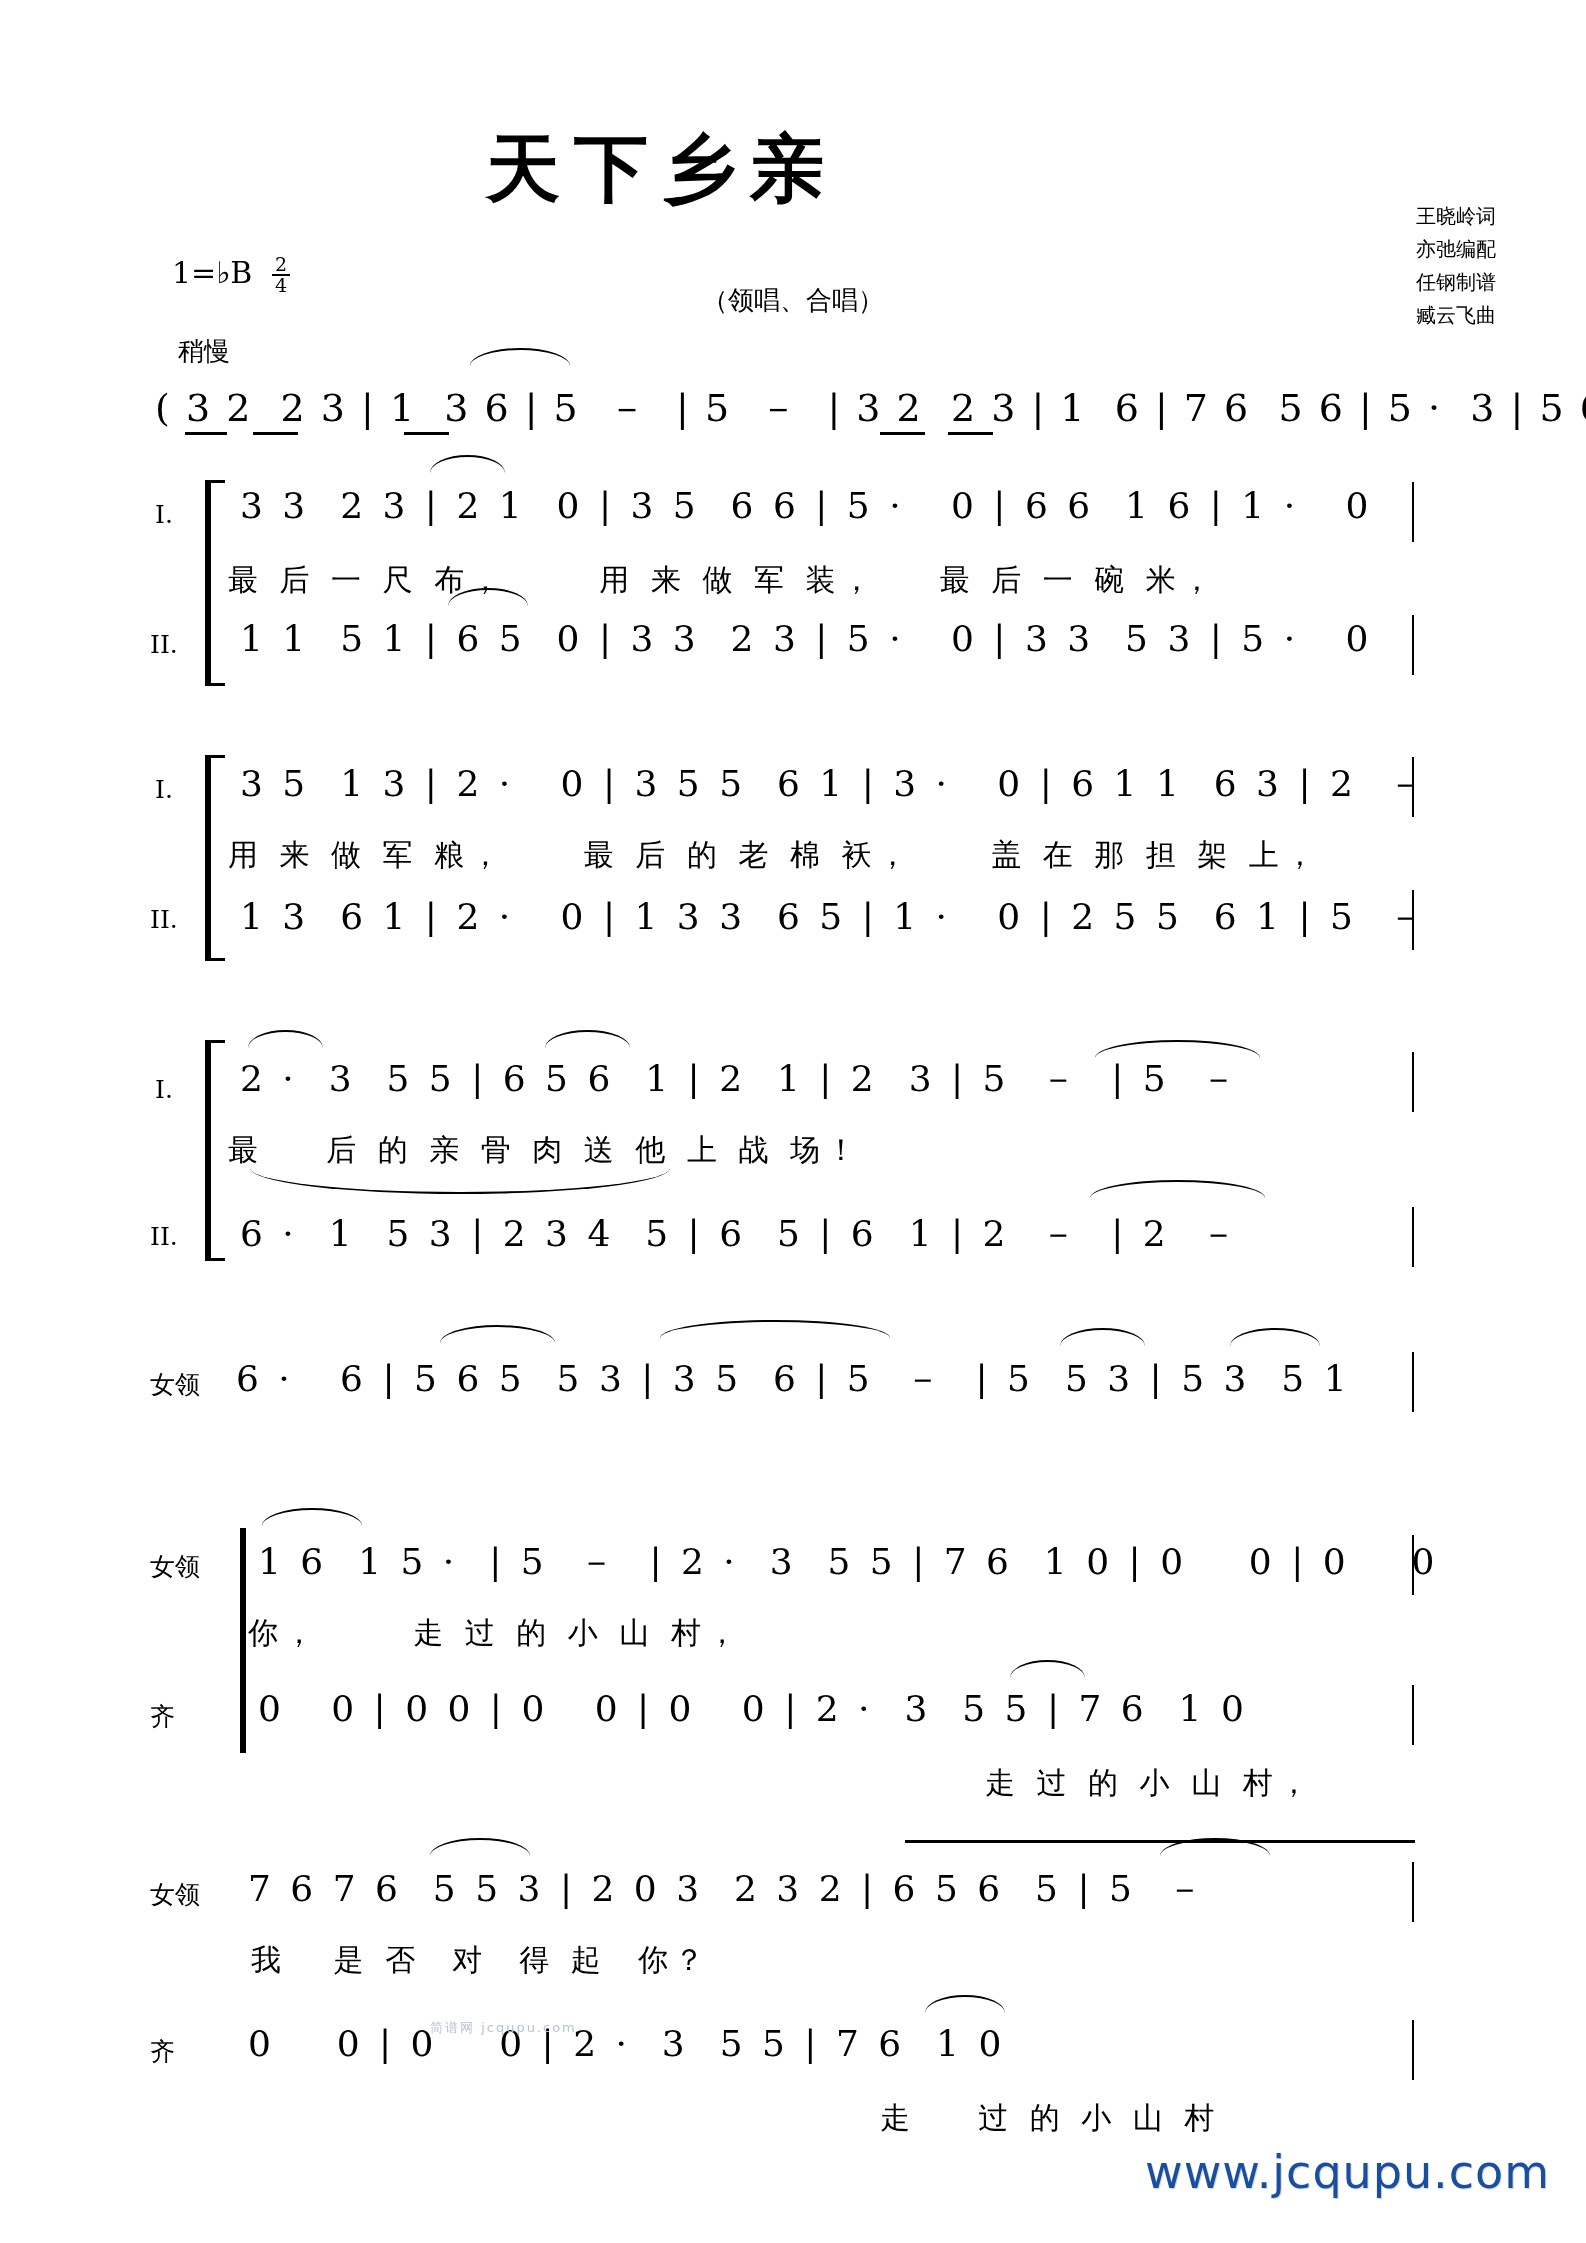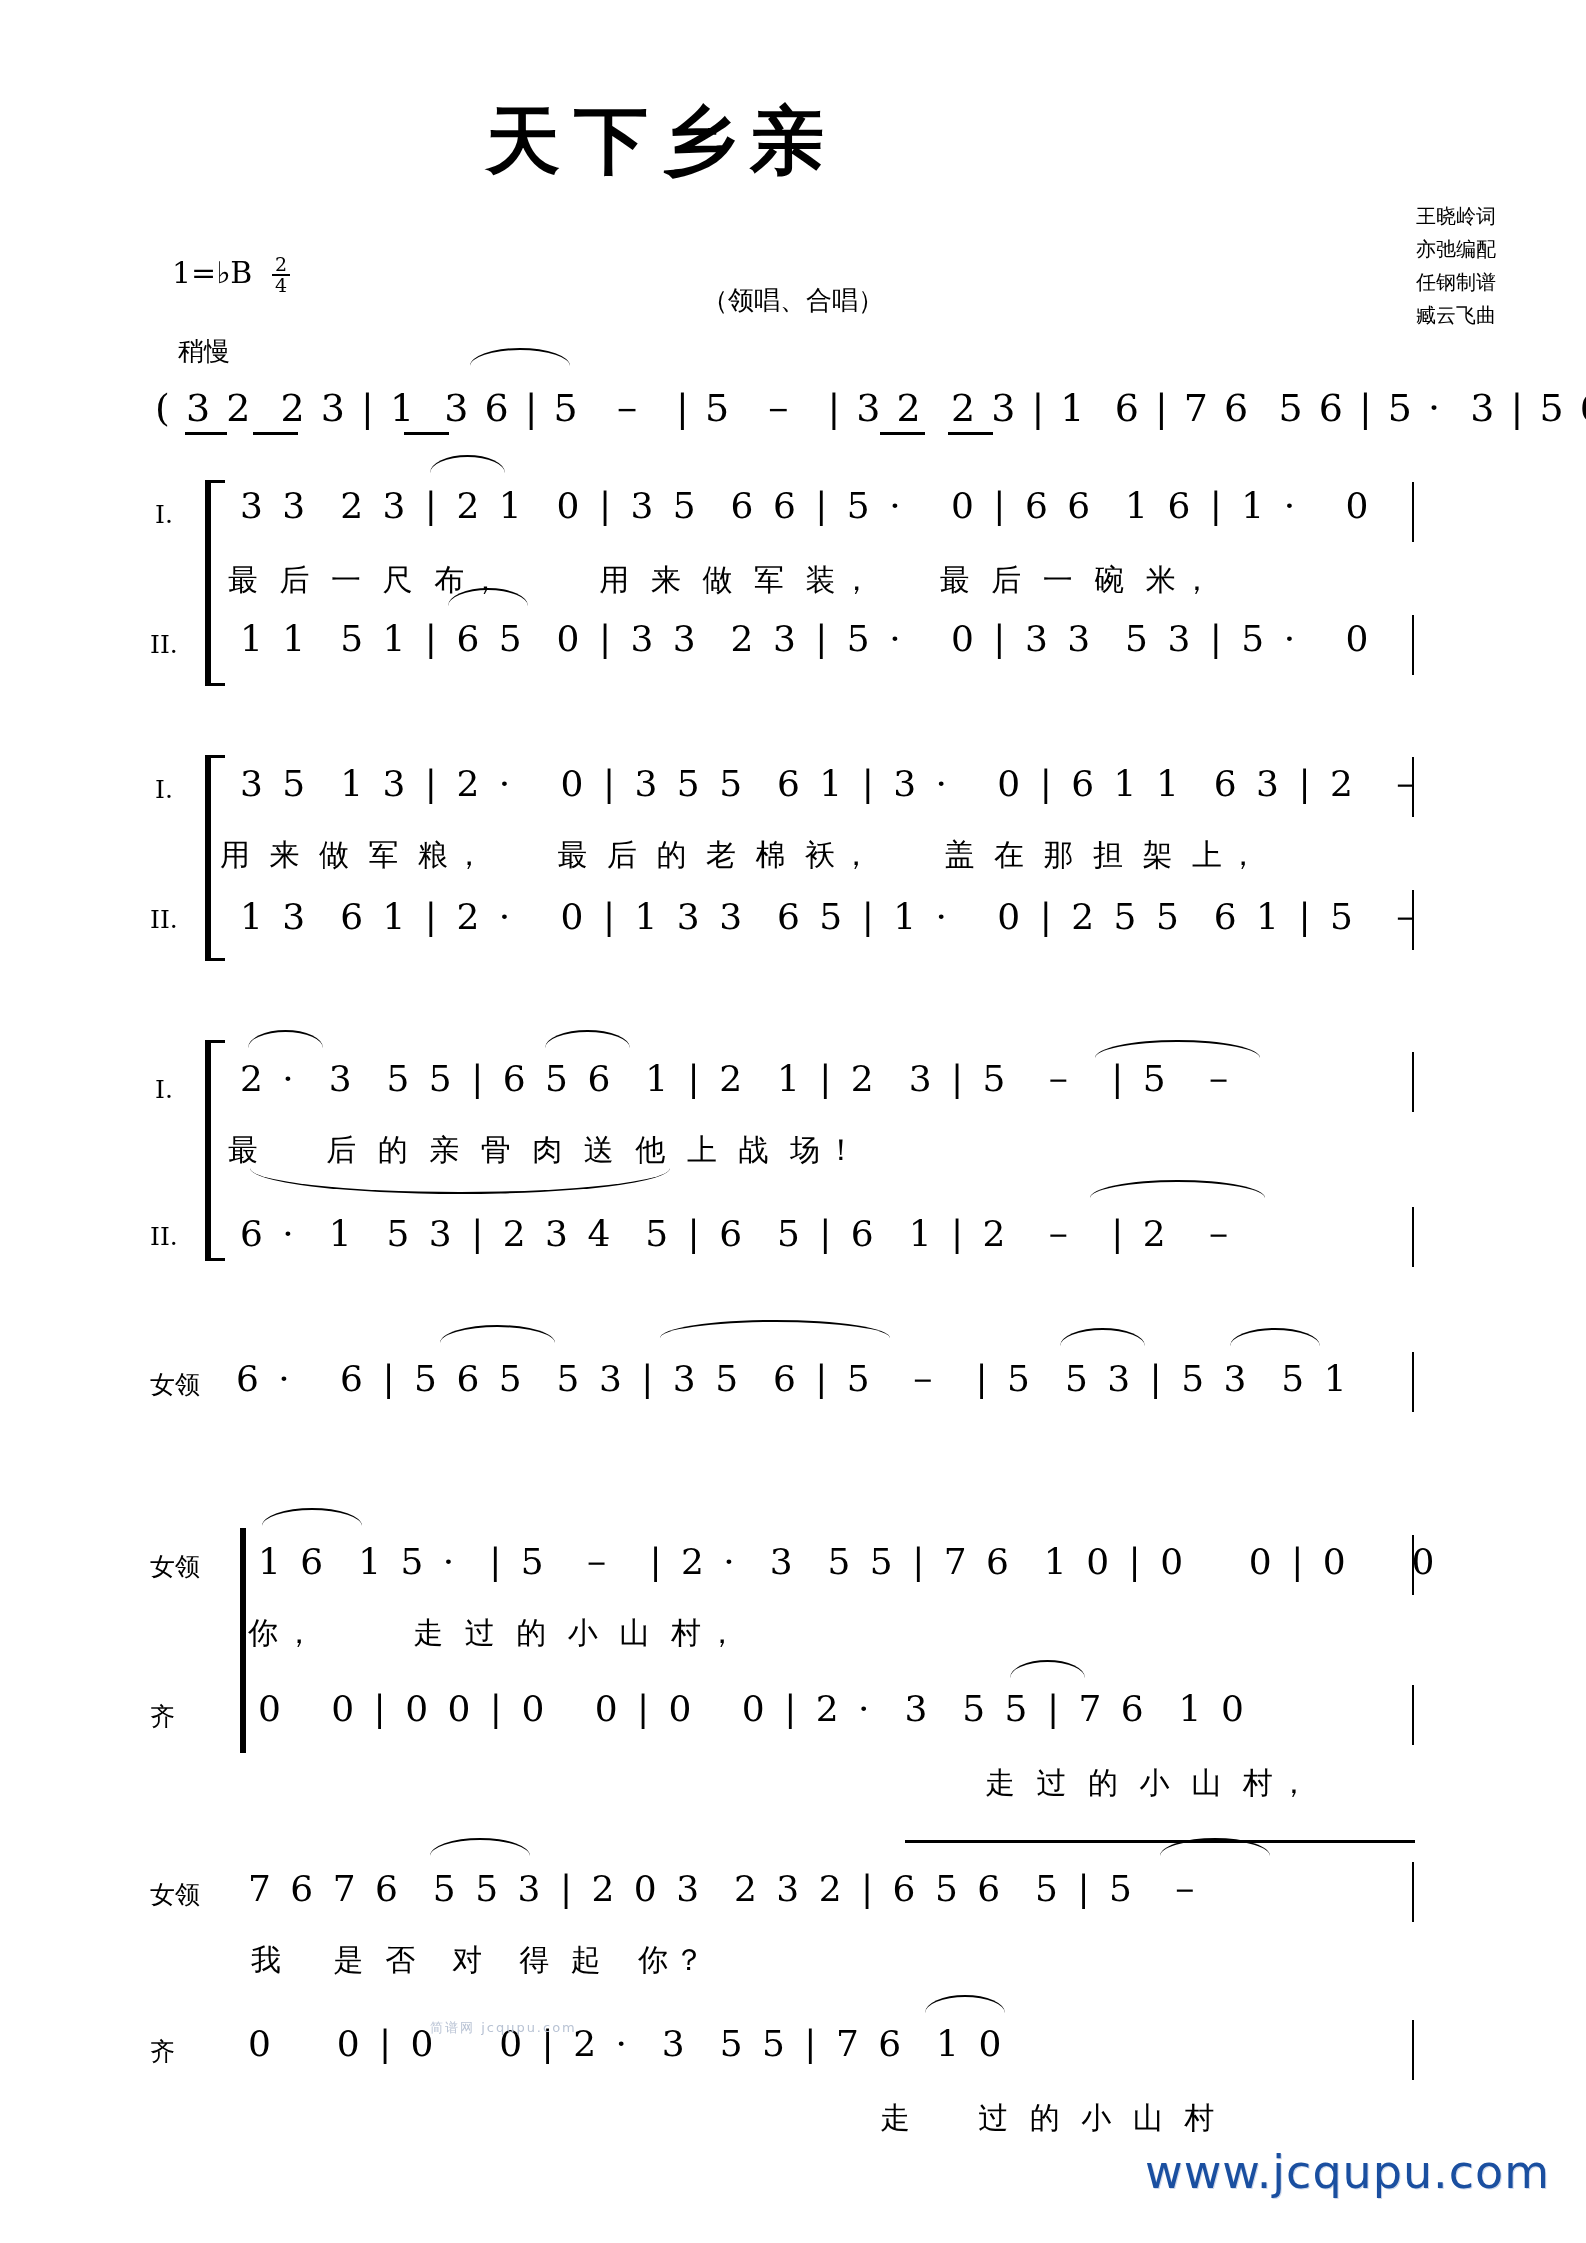--- a/index.html
+++ b/index.html
@@ -7,21 +7,21 @@
     width:1586px;height:2243px;
     font-family:"Liberation Serif", serif;
     color:#000;
     position:relative;
     overflow:hidden;
   }
   .sheet{position:relative;width:1586px;height:2243px;}
 
   
   .title{
-    position:absolute;top:92px;left:0;width:1324px;
+    position:absolute;top:120px;left:0;width:1324px;
     text-align:center;
     font-size:74px;
     font-weight:bold;
     letter-spacing:14px;
     font-family:"DejaVu Serif", serif;
   }
   .credits{
     position:absolute;top:200px;right:90px;
     text-align:right;
     font-size:20px;
@@ -130,21 +130,21 @@
   <div class="tie" style="top:455px;left:430px;width:75px;"></div>
 
   <div class="lbl" style="top:630px;left:150px;">II.</div>
   <div class="num-row" style="top:618px;left:240px;letter-spacing:4px;">1 1  5 1 | 6 5  0 | 3 3  2 3 | 5 ·   0 | 3 3  5 3 | 5 ·   0</div>
   <div class="tie" style="top:588px;left:448px;width:80px;"></div>
 
   <div class="lbl" style="top:775px;left:155px;">I.</div>
   <div class="sysbrace" style="top:755px;left:205px;height:200px;"></div>
 
   <div class="num-row" style="top:760px;left:240px;letter-spacing:4px;">3 5  1 3 | 2 ·   0 | 3 5 5  6 1 | 3 ·   0 | 6 1 1  6 3 | 2  －</div>
-  <div class="lyr-row" style="top:835px;left:220px;letter-spacing:6px;font-family:Liberation Serif, serif;">用 来 做 军 粮，     最 后 的 老 棉 袄，     盖 在 那 担 架 上，</div>
+  <div class="lyr-row" style="top:835px;left:228px;letter-spacing:6px;">用 来 做 军 粮，     最 后 的 老 棉 袄，     盖 在 那 担 架 上，</div>
 
   <div class="lbl" style="top:905px;left:150px;">II.</div>
   <div class="num-row" style="top:893px;left:240px;letter-spacing:4px;">1 3  6 1 | 2 ·   0 | 1 3 3  6 5 | 1 ·   0 | 2 5 5  6 1 | 5  －</div>
 
   <div class="lbl" style="top:1075px;left:155px;">I.</div>
   <div class="sysbrace" style="top:1040px;left:205px;height:215px;"></div>
 
   <div class="num-row" style="top:1055px;left:240px;letter-spacing:4px;">2 ·  3  5 5 | 6 5 6  1 | 2  1 | 2  3 | 5  －  | 5  －</div>
   <div class="lyr-row" style="top:1130px;left:228px;letter-spacing:6px;">最    后 的 亲 骨 肉 送 他 上 战 场！</div>
   <div class="tie" style="top:1030px;left:248px;width:75px;"></div>

